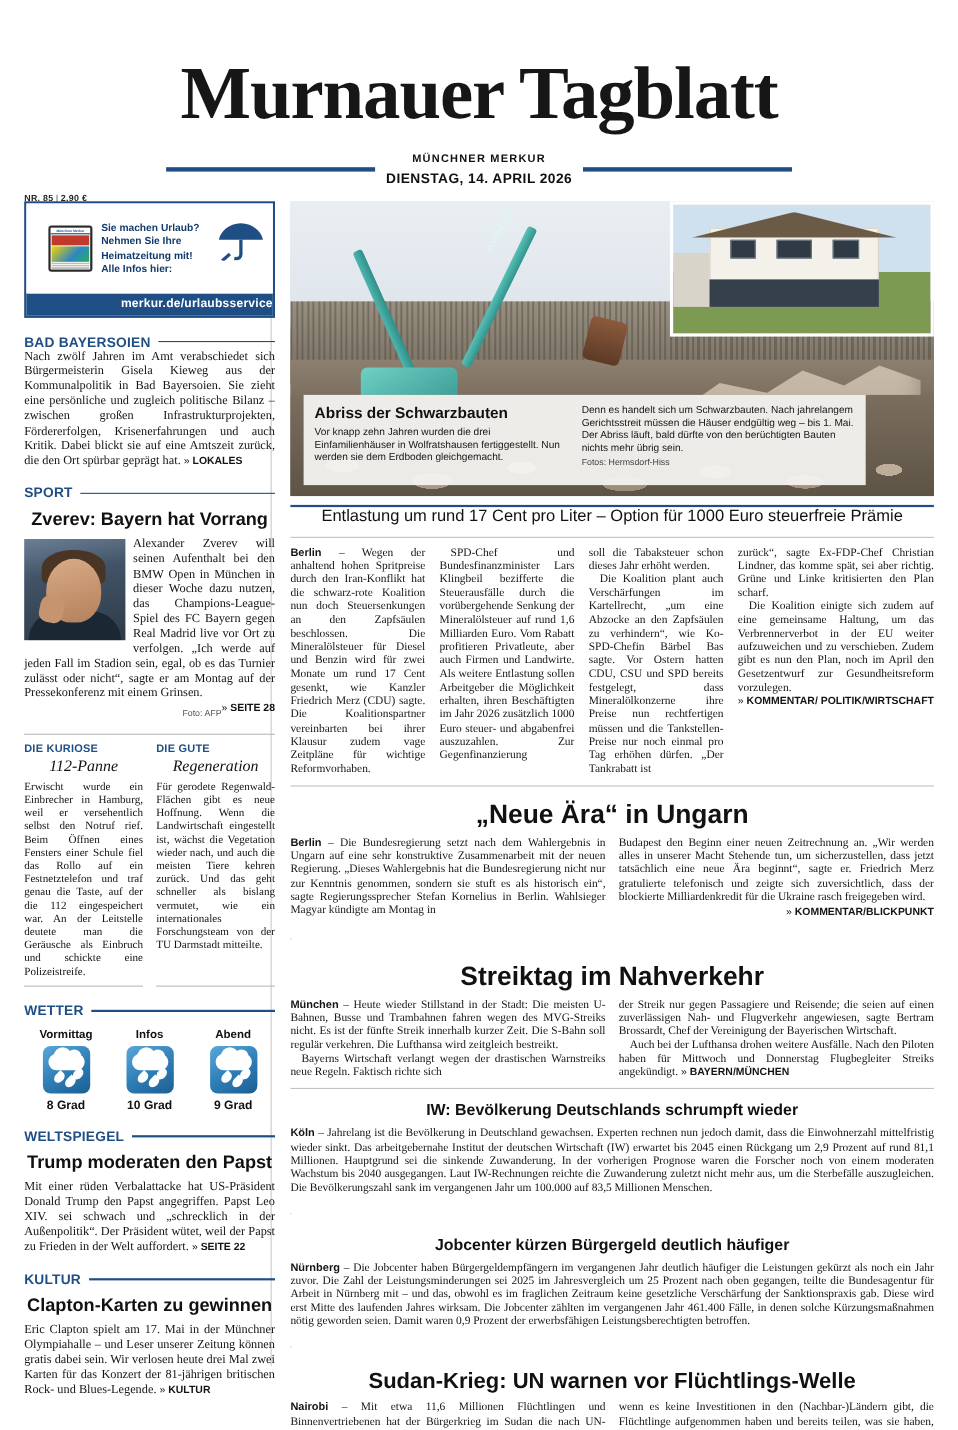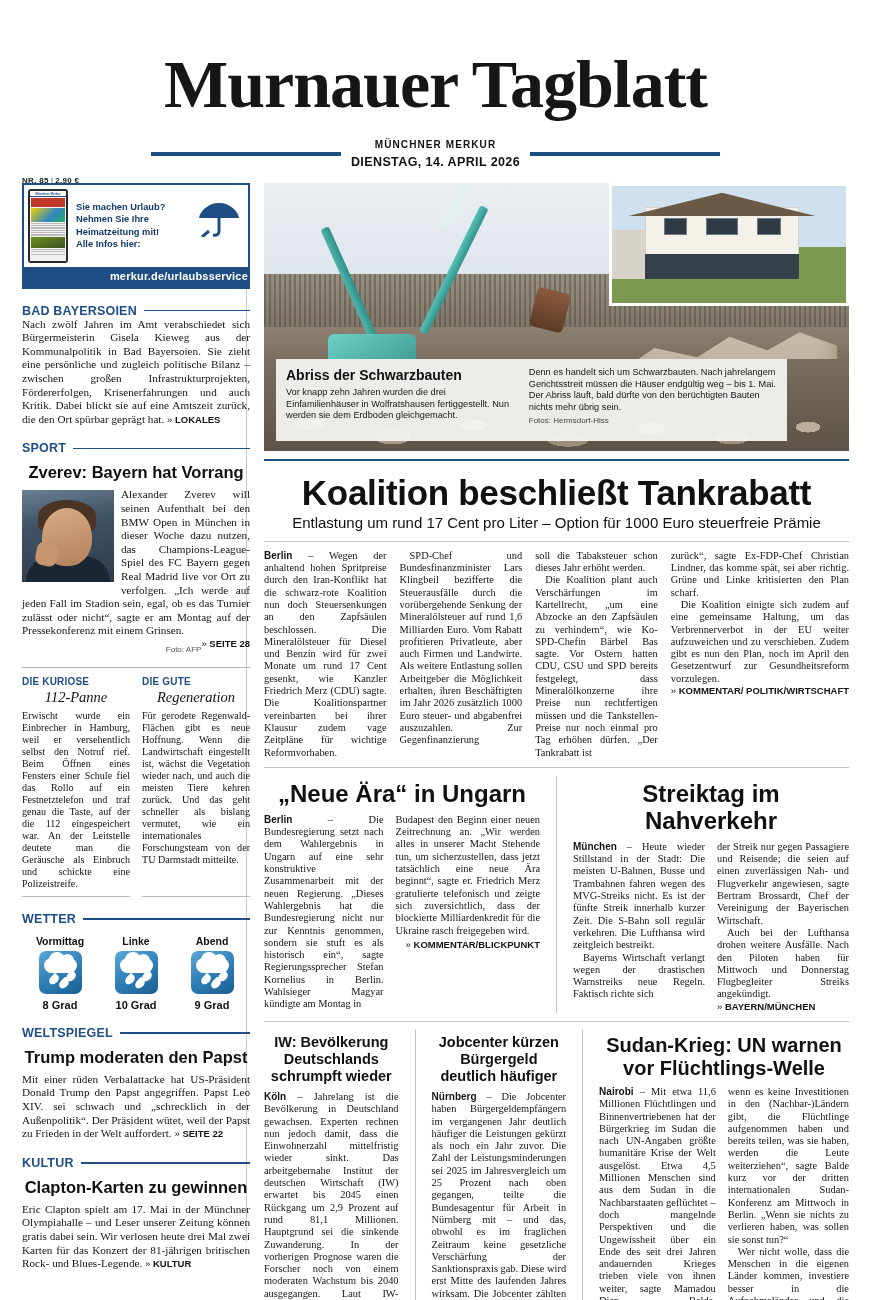--- a/index.html
+++ b/index.html
@@ -54,21 +54,21 @@
   .col-left { width: 228px; flex:0 0 228px; }
   .col-right { flex:1 1 auto; position:relative; }
   .vrule {
     position:absolute; left:246px; top:196px; bottom:58px;
     width:1px; background:#c9c9c9;
   }
 
   
   .promo-ad {
     border:2px solid #1f4e85; background:#fff;
-    padding:4px; display:flex; gap:6px; align-items:stretch;
+    padding:20px; display:flex; gap:6px; align-items:stretch;
     height: 82px; overflow:hidden; position:relative;justify-content:space-between;
   }
   .promo-thumb {
     width:40px; flex:0 0 40px; background:#2a2a2a;
     border-radius:3px; padding:2px; display:flex;
   }
   .promo-thumb-inner {
     flex:1; background:#f2f2ee; font-size:2.4px; overflow:hidden;
     position:relative;
   }
@@ -356,21 +356,21 @@
   .sub-hl-sm {
     font-family:"Liberation Sans", sans-serif; font-weight:700;
     font-size:14.5px; line-height:17px; text-align:center; margin:4px 0 6px;
     color:#111;
   }
   .sub-hl-md {
     font-family:"Liberation Sans", sans-serif; font-weight:700;
     font-size:20px; line-height:23px; text-align:center; margin:4px 0 6px;
     color:#111;
   }
-  .half { display:flex; gap:16px; }
+  .half { display:flex; gap:16px;flex-direction:column; }
   .half > section { flex:1; }
   .vsep { width:1px; background:#c2c2c2; flex:0 0 1px; }
   .inner2 { display:flex; gap:12px; }
   .inner2 > div { flex:1; }
   .right-al { text-align:right; }
   .tight { margin-top:2px; }
 </style>
 </head>
 <body>
 
@@ -489,21 +489,21 @@
           <div class="w-label">Vormittag</div>
           <div class="w-icon">
             <div class="w-cloud"></div>
               <div class="w-drop w-d1"></div>
               <div class="w-drop w-d2"></div>
               <div class="w-drop w-d3"></div>
           </div>
           <div class="w-temp">8 Grad</div>
         </div>
         <div class="w-item">
-          <div class="w-label">Linke</div>
+          <div class="w-label">Infos</div>
           <div class="w-icon">
             <div class="w-cloud"></div>
               <div class="w-drop w-d1"></div>
               <div class="w-drop w-d2"></div>
               <div class="w-drop w-d3"></div>
           </div>
           <div class="w-temp">10 Grad</div>
         </div>
         <div class="w-item">
           <div class="w-label">Abend</div>
@@ -563,21 +563,20 @@
             <p class="cap-txt">Vor knapp zehn Jahren wurden die drei Einfamilienhäuser in Wolfratshausen fertiggestellt. Nun werden sie dem Erdboden gleichgemacht.</p>
           </div>
           <div style="flex:1">
             <p class="cap-txt">Denn es handelt sich um Schwarzbauten. Nach jahrelangem Gerichtsstreit müssen die Häuser endgültig weg – bis 1. Mai. Der Abriss läuft, bald dürfte von den berüchtigten Bauten nichts mehr übrig sein.</p>
             <p class="cap-credit">Fotos: Hermsdorf-Hiss</p>
           </div>
         </figcaption>
       </figure>
       <div class="blue-rule"></div>
 
-      <h1 class="main-hl">Koalition beschließt Tankrabatt</h1>
       <p class="main-sub">Entlastung um rund 17 Cent pro Liter – Option für 1000 Euro steuerfreie Prämie</p>
       <div class="hr-gray"></div>
 
       <div class="cols4">
         <div style="flex:1">
           <p class="art-body"><span class="dateline">Berlin</span><span> – Wegen der anhaltend hohen Spritpreise durch den Iran-Konflikt hat die schwarz-rote Koalition nun doch Steuersenkungen an den Zapfsäulen beschlossen. Die Mineralölsteuer für Diesel und Benzin wird für zwei Monate um rund 17 Cent gesenkt, wie Kanzler Friedrich Merz (CDU) sagte. Die Koalitionspartner vereinbarten bei ihrer Klausur zudem vage Zeitpläne für wichtige Reformvorhaben.</span></p>
         </div>
         <div style="flex:1">
           <p class="art-body" style="text-indent:10px">SPD-Chef und Bundesfinanzminister Lars Klingbeil bezifferte die Steuerausfälle durch die vorübergehende Senkung der Mineralölsteuer auf rund 1,6 Milliarden Euro. Vom Rabatt profitieren Privatleute, aber auch Firmen und Landwirte. Als weitere Entlastung sollen Arbeitgeber die Möglichkeit erhalten, ihren Beschäftigten im Jahr 2026 zusätzlich 1000 Euro steuer- und abgabenfrei auszuzahlen. Zur Gegenfinanzierung</p>
         </div>

